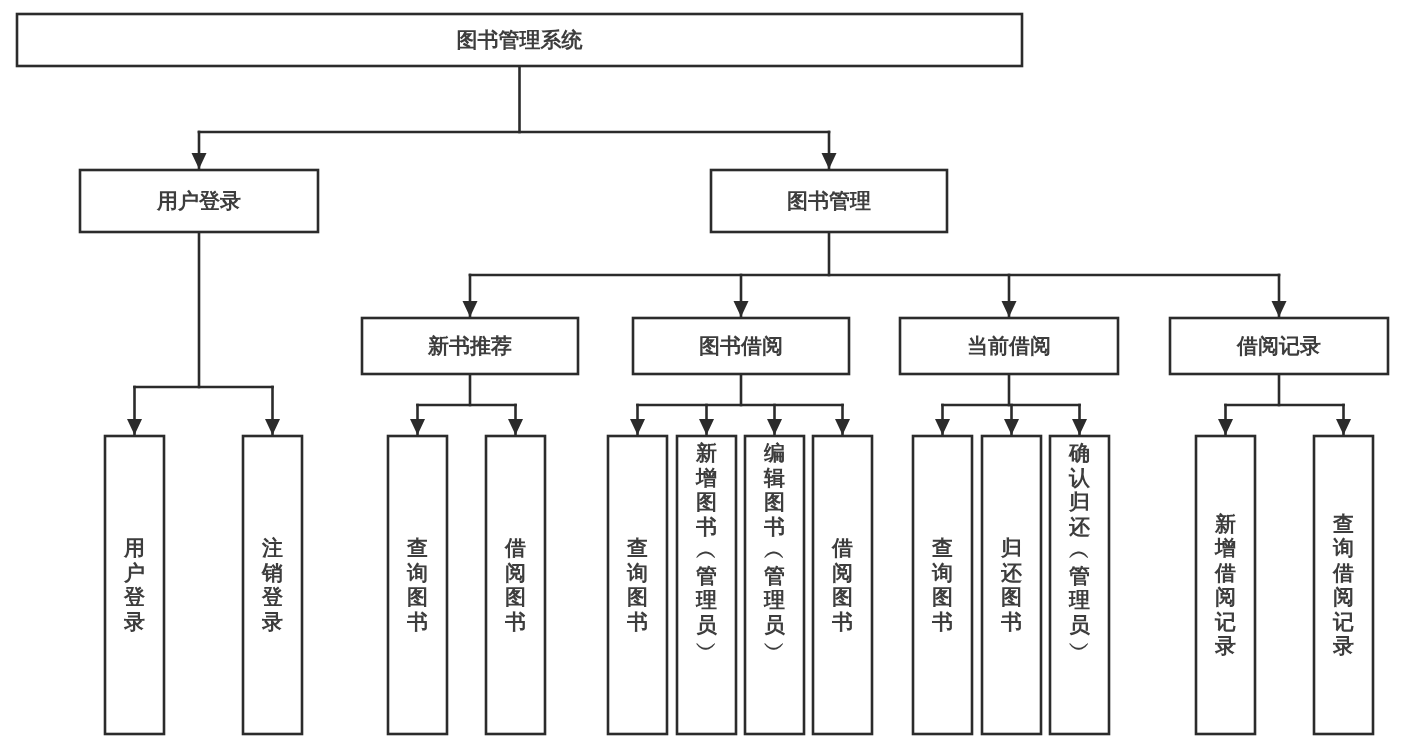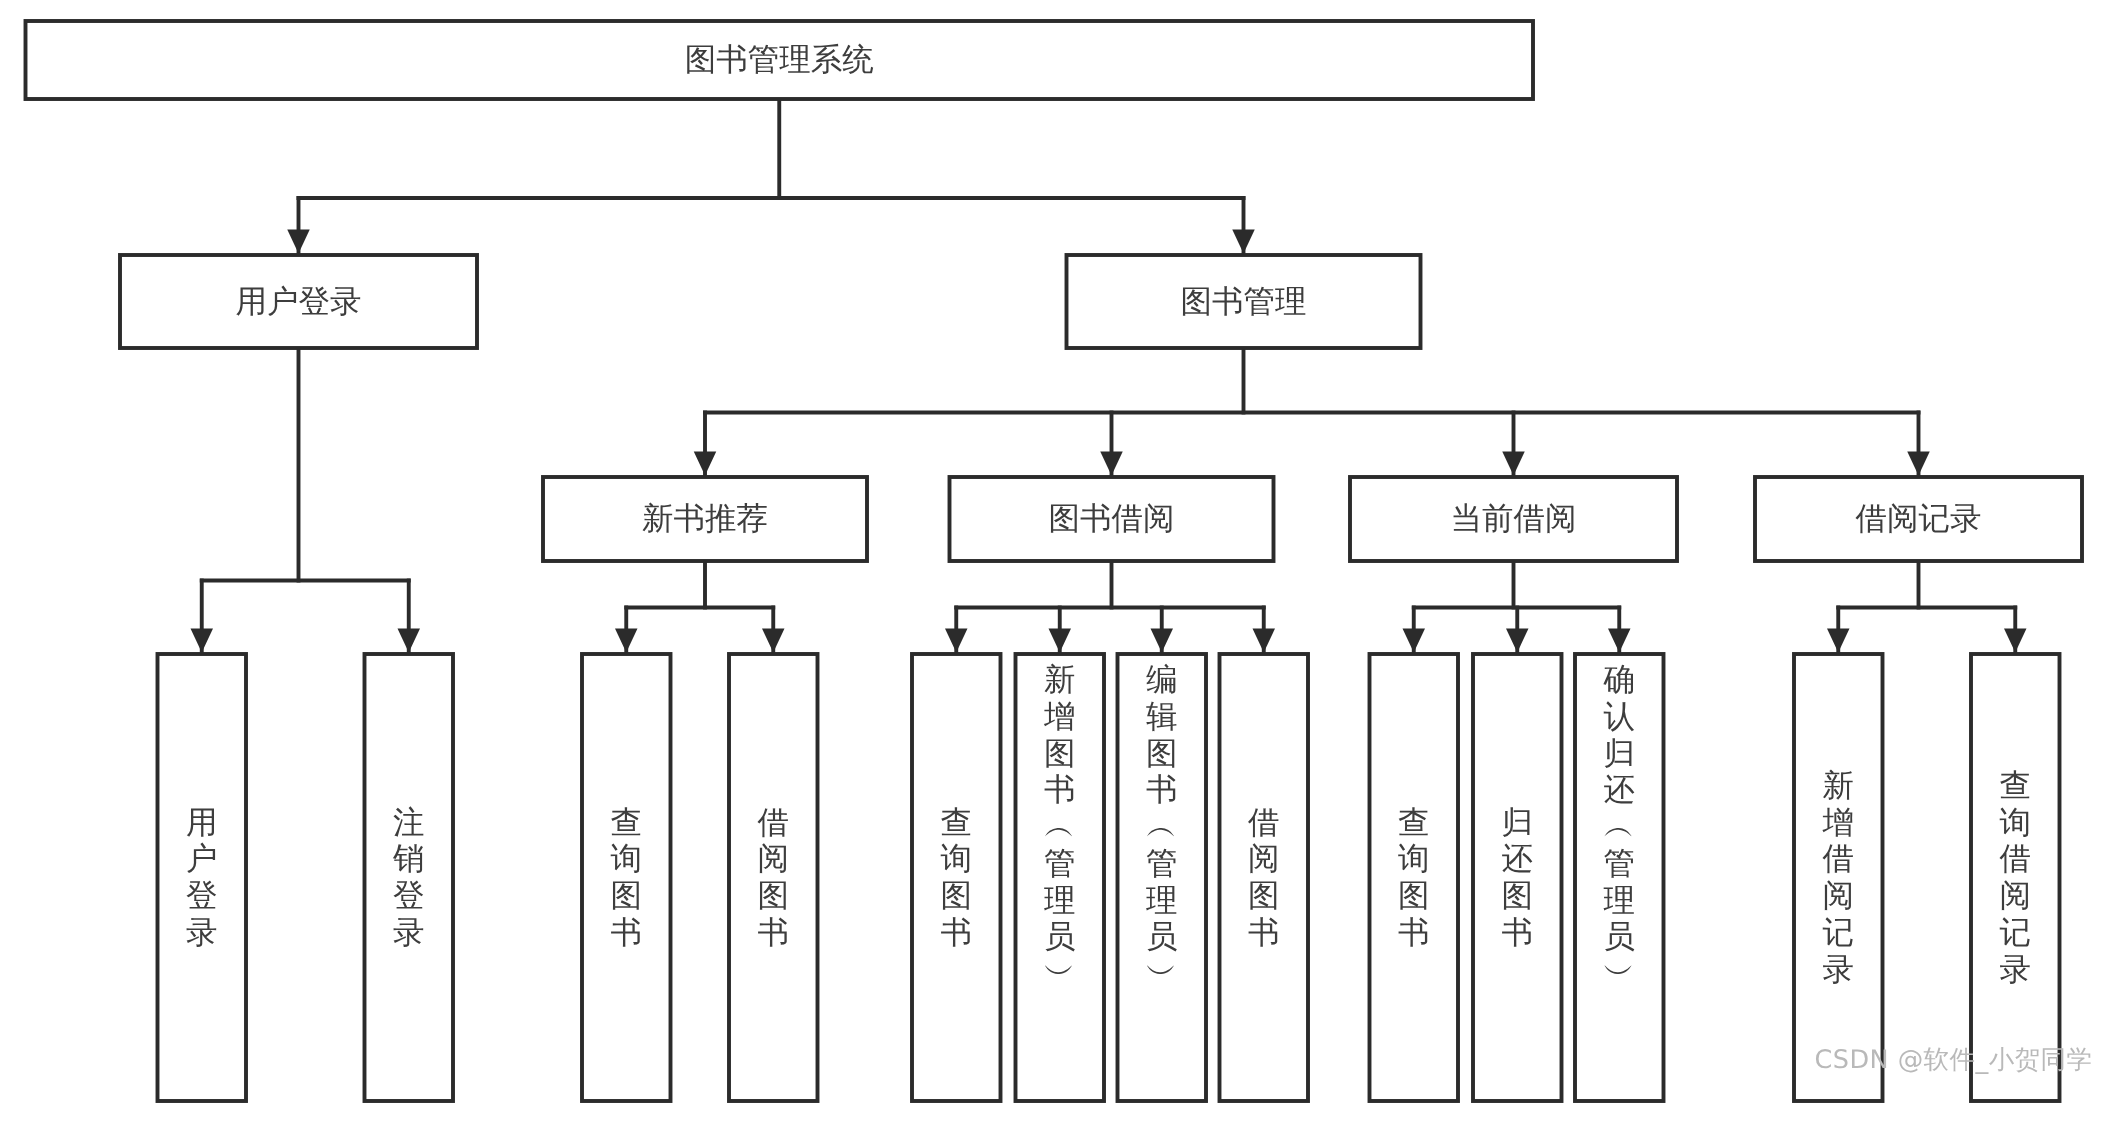--- a/index.html
+++ b/index.html
@@ -10,20 +10,21 @@
   body {
     width: 1405px;
     height: 747px;
     font-family: "DejaVu Sans", "Liberation Sans", sans-serif;
     overflow: hidden;
   }
   #diagram-root {
     position: relative;
     width: 1405px;
     height: 722px;
+    font-weight: bold;
   }
   svg#flow {
     position: absolute;
     top: 0;
     left: 0;
     width: 1405px;
     height: 747px;
     display: block;
   }
   .node-rect {
@@ -200,14 +201,13 @@
         <g>
           <rect x="1196" y="436" width="59" height="298" class="node-rect"></rect>
           <text x="1225.5" y="530.5" class="node-label-v"><tspan x="1225.5">新</tspan><tspan x="1225.5" dy="24.5">增</tspan><tspan x="1225.5" dy="24.5">借</tspan><tspan x="1225.5" dy="24.5">阅</tspan><tspan x="1225.5" dy="24.5">记</tspan><tspan x="1225.5" dy="24.5">录</tspan></text>
         </g>
         <g>
           <rect x="1314" y="436" width="59" height="298" class="node-rect"></rect>
           <text x="1343.5" y="530.5" class="node-label-v"><tspan x="1343.5">查</tspan><tspan x="1343.5" dy="24.5">询</tspan><tspan x="1343.5" dy="24.5">借</tspan><tspan x="1343.5" dy="24.5">阅</tspan><tspan x="1343.5" dy="24.5">记</tspan><tspan x="1343.5" dy="24.5">录</tspan></text>
         </g>
       </g>
   </svg>
-  <div class="watermark">CSDN @软件_小贺同学</div>
 </div>
 
 </body></html>

